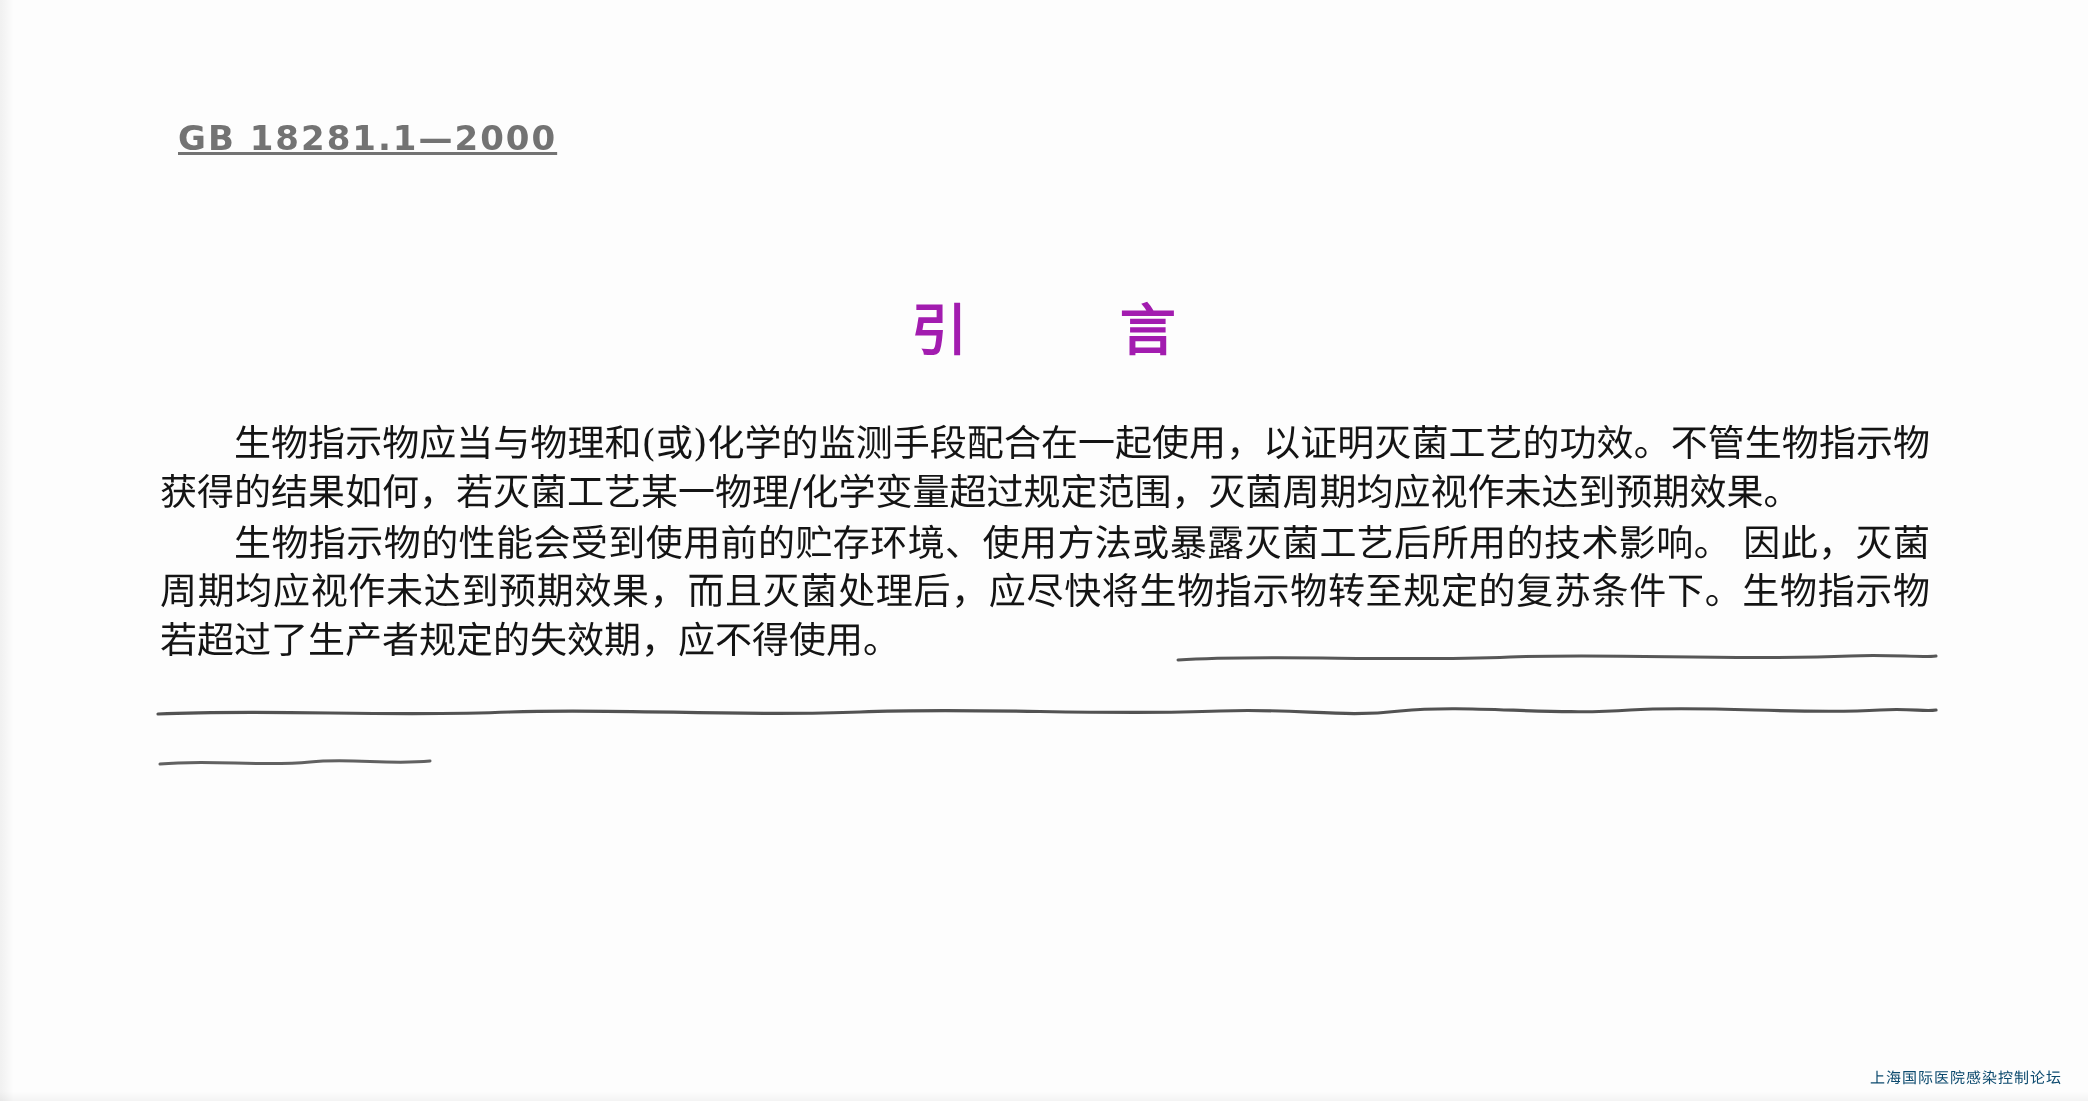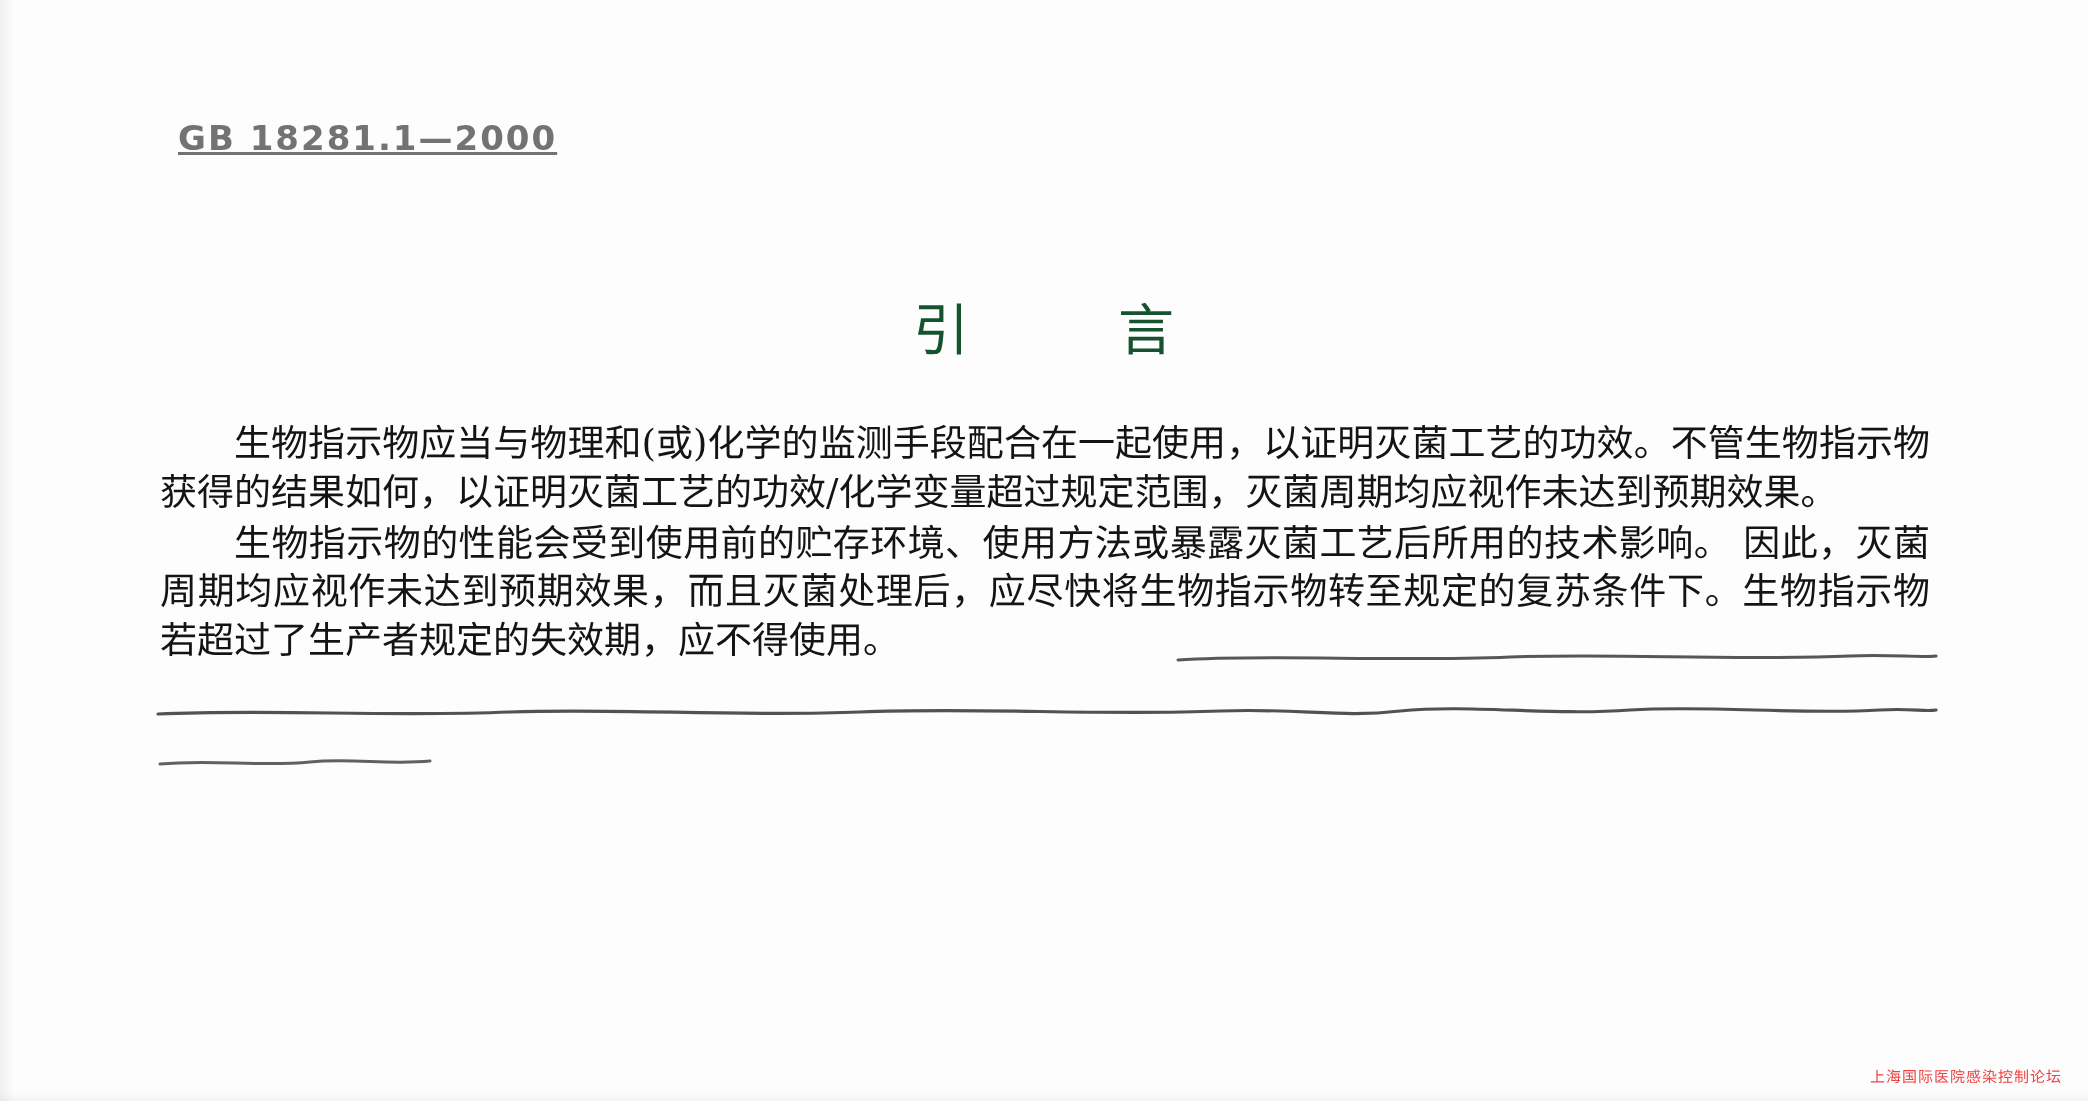--- a/index.html
+++ b/index.html
@@ -38,22 +38,22 @@
   }
 
   
   .doc-title {
     position: absolute;
     left: 0;
     right: 0;
     top: 285px;
     text-align: center;
     font-size: 56px;
-    font-weight: normal;
-    color: #14532d;
+    font-weight: bold;
+    color: #a21caf;
     letter-spacing: 0.02em;
   }
   .doc-title .gap {
     display: inline-block;
     width: 110px;
   }
 
   
   .body-text {
     position: absolute;
@@ -78,23 +78,23 @@
   }
   .pen-underline svg {
     display: block;
   }
 
   
   .watermark {
     position: absolute;
     right: 26px;
     bottom: 14px;
-    font-family: Liberation Mono, monospace;
+    font-family: Liberation Sans, sans-serif;
     font-size: 15px;
-    color: #ef4444;
+    color: #0c4a6e;
     letter-spacing: 1px;
     white-space: nowrap;
   }
 
   
   .scan-edge-left {
     position: absolute;
     left: 0; top: 0; bottom: 0; width: 14px;
     background: linear-gradient(to right, rgba(0,0,0,0.05), rgba(0,0,0,0));
   }
@@ -114,21 +114,21 @@
 
   <div class="std-number">GB 18281.1—2000</div>
 
   <div class="doc-title">
     <span>引</span>
     <span class="gap"></span>
     <span>言</span>
   </div>
 
   <div class="body-text">
-    <p class="para">生物指示物应当与物理和(或)化学的监测手段配合在一起使用，以证明灭菌工艺的功效。不管生物指示物获得的结果如何，以证明灭菌工艺的功效/化学变量超过规定范围，灭菌周期均应视作未达到预期效果。</p>
+    <p class="para">生物指示物应当与物理和(或)化学的监测手段配合在一起使用，以证明灭菌工艺的功效。不管生物指示物获得的结果如何，若灭菌工艺某一物理/化学变量超过规定范围，灭菌周期均应视作未达到预期效果。</p>
     <p class="para">生物指示物的性能会受到使用前的贮存环境、使用方法或暴露灭菌工艺后所用的技术影响。 因此，灭菌周期均应视作未达到预期效果，而且灭菌处理后，应尽快将生物指示物转至规定的复苏条件下。生物指示物若超过了生产者规定的失效期，应不得使用。</p>
   </div>
 
   <div class="pen-underline" style="left:150px; top:648px; width:1790px; height:22px;">
     <svg width="1790" height="22" viewBox="0 0 1790 22" fill="none" xmlns="http://www.w3.org/2000/svg">
       <path d="M1028 12 C1120 6, 1240 14, 1360 9 C1470 5, 1580 13, 1700 8 C1740 6, 1770 10, 1786 8" stroke="#3a3a3a" stroke-width="3" stroke-linecap="round" fill="none" opacity="0.85"></path>
     </svg>
   </div>
 
   <div class="pen-underline" style="left:150px; top:700px; width:1790px; height:26px;">

